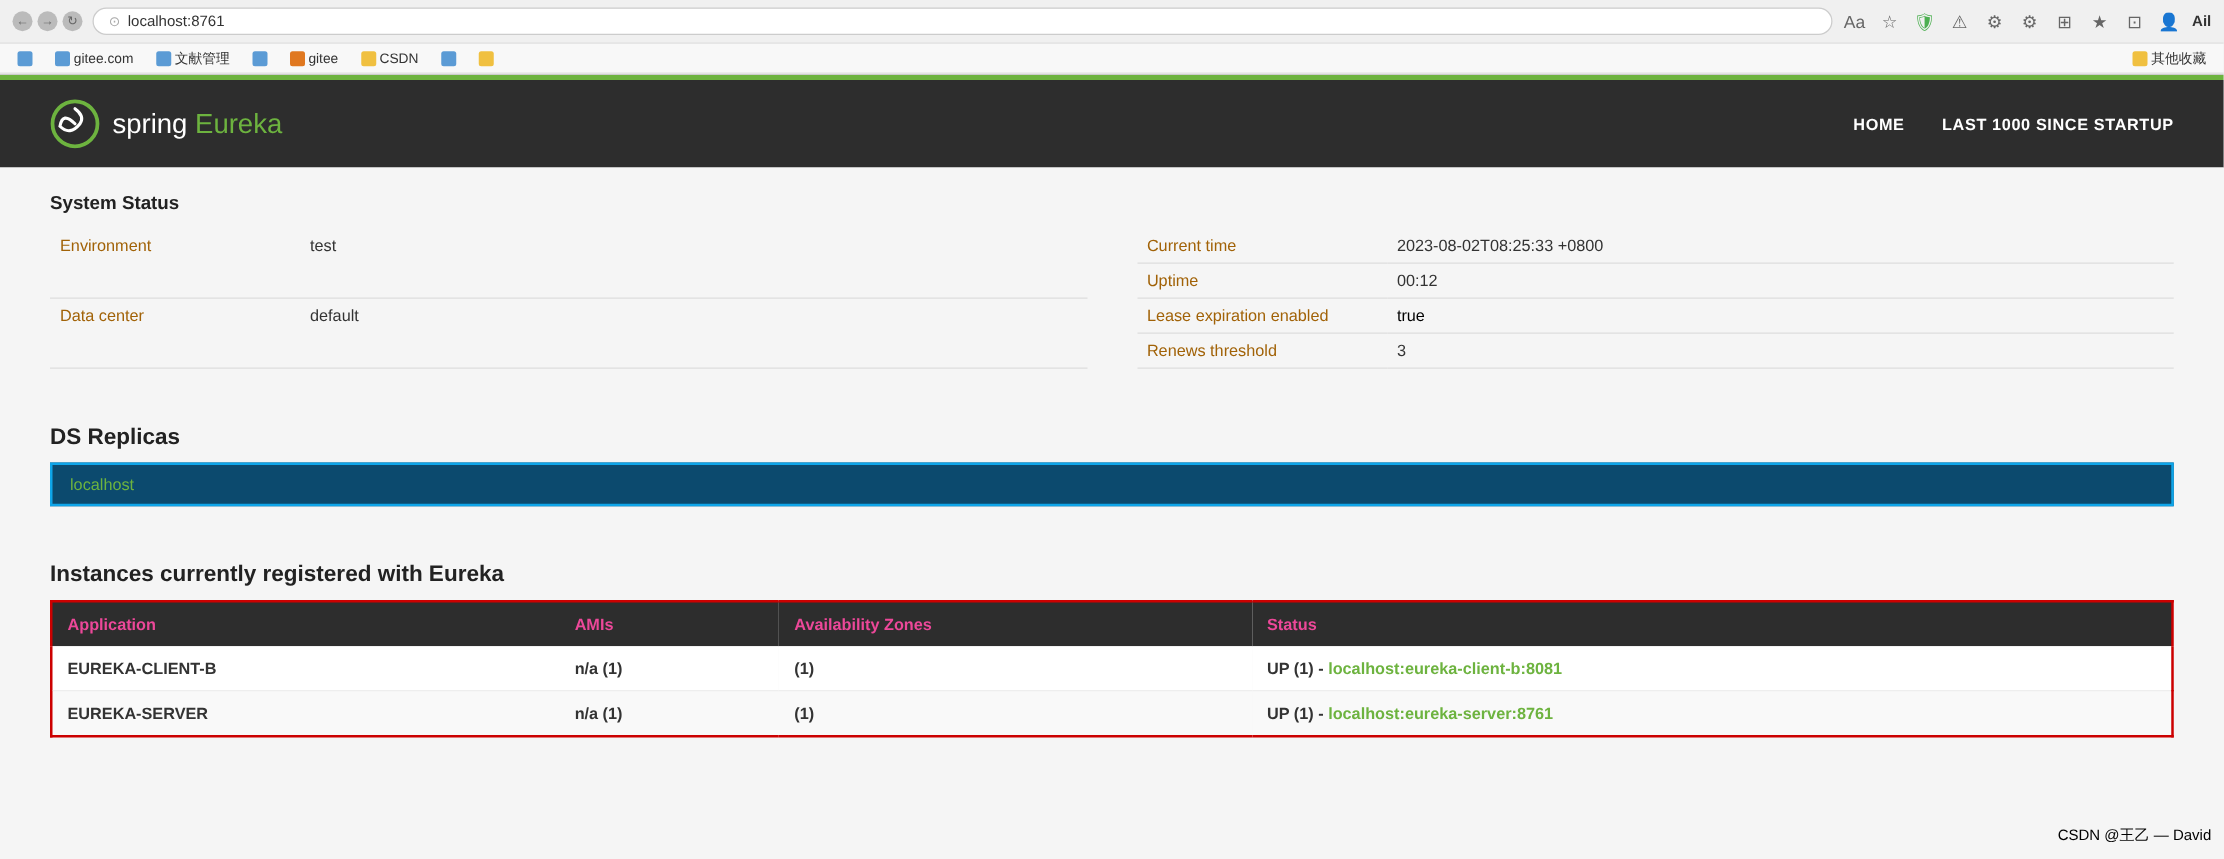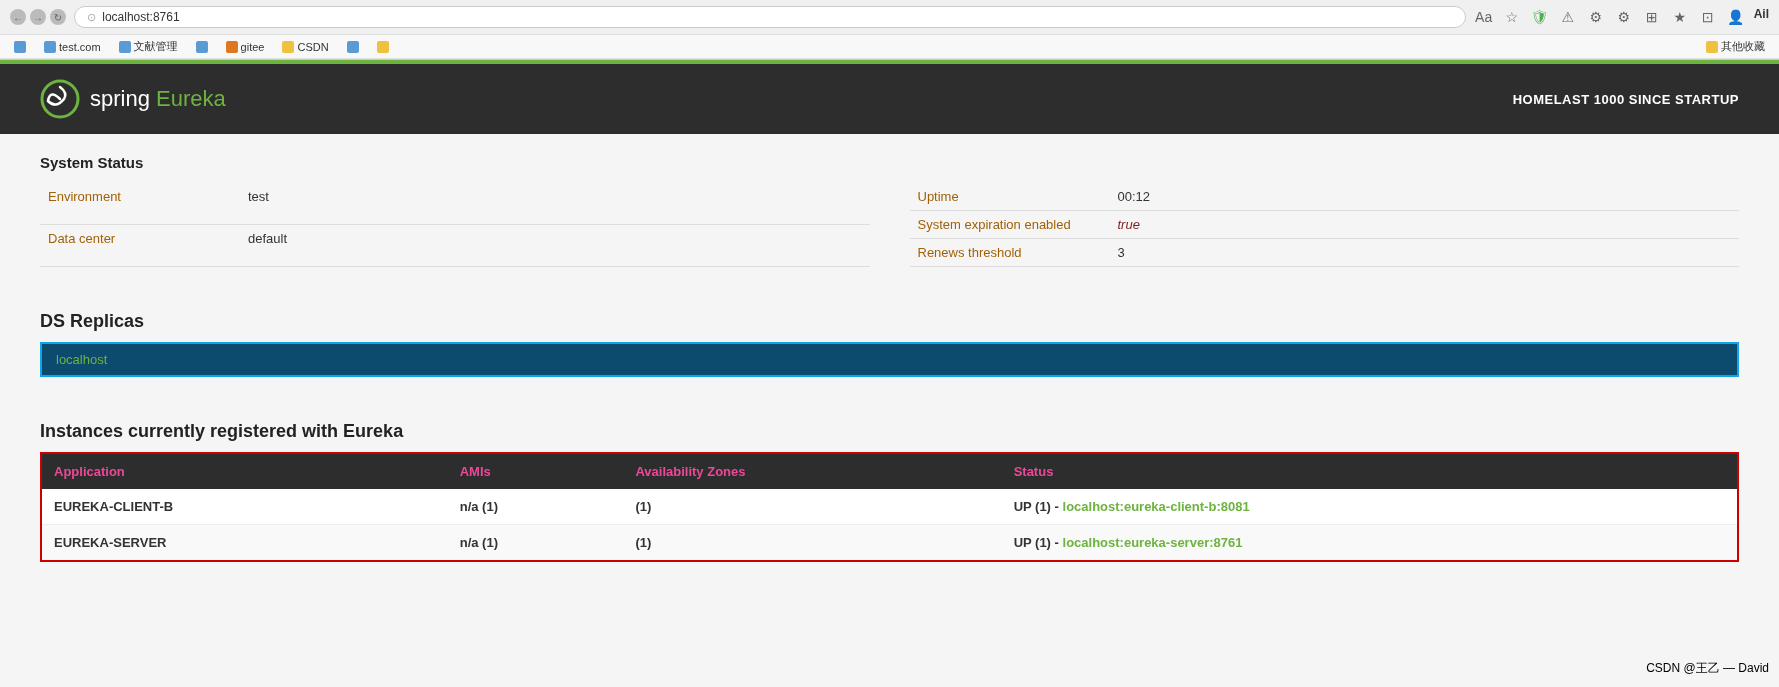--- a/index.html
+++ b/index.html
@@ -28,21 +28,21 @@
       flex: 1;
       background: white;
       border: 1px solid #ccc;
       border-radius: 12px;
       padding: 3px 12px;
       font-size: 12px;
       color: #333;
       display: flex; align-items: center; gap: 6px;
     }
     .browser-action-icons {
-      display: flex; gap: 8px; 
+      display: flex; gap: 8px; align-items: center;
     }
     .icon-btn {
       width: 20px; height: 20px; display: flex; align-items: center; justify-content: center; color: #666; font-size: 14px;
     }
     .bookmarks-bar {
       display: flex; align-items: center; padding: 3px 10px; gap: 10px; background: #f8f8f8; border-bottom: 1px solid #e0e0e0; overflow: hidden;
       font-size: 11px; color: #333;
     }
     .bookmark-item {
       display: flex; align-items: center; gap: 3px; white-space: nowrap; cursor: pointer; padding: 1px 4px; border-radius: 3px;
@@ -65,21 +65,21 @@
     .eureka-logo {
       display: flex; align-items: center; gap: 10px; text-align: right;
     }
     .logo-text {
       font-size: 22px; color: white; font-weight: normal;
     }
     .logo-eureka {
       color: #6db33f;
     }
     .header-nav {
-      display: flex; align-items: center;
+      display: flex; gap: 30px; align-items: center;
     }
     .header-nav a {
       color: white; text-decoration: none; font-size: 13px; letter-spacing: 0.5px; font-weight: bold;
     }
 
     
     .page-content {
       background: #f5f5f5;
       padding: 20px 40px;
     }
@@ -121,22 +121,21 @@
     .status-table td {
       padding: 6px 8px;
       border-bottom: 1px solid #ddd;
       vertical-align: top;
     }
     .status-table td:first-child {
       color: #a16207;
       width: 200px;
     }
     .status-table td.value-true {
-      color: #7f1d1d;
-      font-style: italic;
+      color: #000000;
     }
 
     .ds-replicas-section {
       margin-bottom: 20px;
     }
     .ds-replicas-box {
       border: 2px solid #0ea5e9;
       background: #0c4a6e;
       padding: 8px 14px;
     }
@@ -219,21 +218,21 @@
       <div class="icon-btn">👤</div>
       <span style="font-size:12px;color:#333;font-weight:bold;">Ail</span>
     </div>
   </div>
   <div class="bookmarks-bar">
     <div class="bookmark-item">
       <div class="bookmark-dot"></div>
     </div>
     <div class="bookmark-item">
       <div class="bookmark-dot"></div>
-      <span>test.com</span>
+      <span>gitee.com</span>
     </div>
     <div class="bookmark-item">
       <div class="bookmark-dot"></div>
       <span>文献管理</span>
     </div>
     <div class="bookmark-item">
       <div class="bookmark-dot"></div>
     </div>
     <div class="bookmark-item">
       <div class="bookmark-dot orange"></div>
@@ -292,25 +291,29 @@
           <tr>
             <td>Data center</td>
             <td>default</td>
           </tr>
         </tbody>
       </table>
 
       <table class="status-table">
         <tbody>
           <tr>
+            <td>Current time</td>
+            <td>2023-08-02T08:25:33 +0800</td>
+          </tr>
+          <tr>
             <td>Uptime</td>
             <td>00:12</td>
           </tr>
           <tr>
-            <td>System expiration enabled</td>
+            <td>Lease expiration enabled</td>
             <td class="value-true">true</td>
           </tr>
           <tr>
             <td>Renews threshold</td>
             <td>3</td>
           </tr>
         </tbody>
       </table>
     </div>
   </div>

